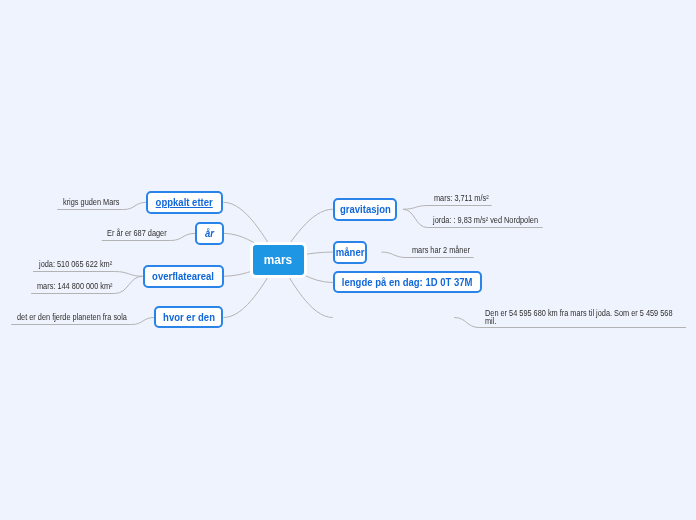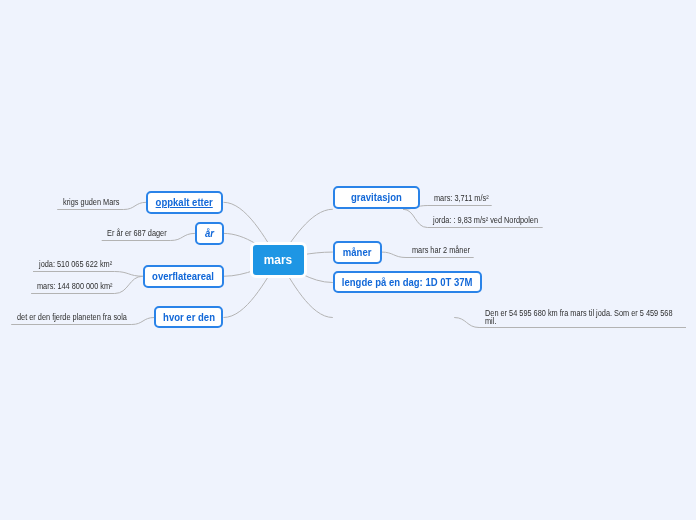--- a/index.html
+++ b/index.html
@@ -56,24 +56,24 @@
   </div>
   <div class="node branch" style="left:194.9px;top:222px;width:28.6px;height:22.8px;font-style:italic;">
     <span>år</span>
   </div>
   <div class="node branch" style="left:142.8px;top:265px;width:80.7px;height:22.5px;">
     <span>overflateareal</span>
   </div>
   <div class="node branch" style="left:154.3px;top:306.3px;width:69.2px;height:22.4px;">
     <span>hvor er den</span>
   </div>
-  <div class="node branch" style="left:332.8px;top:186px;width:87px;height:22.5px;">
+  <div class="node branch" style="left:332.8px;top:198px;width:64px;height:22.5px;">
     <span>gravitasjon</span>
   </div>
-  <div class="node branch" style="left:332.8px;top:240.8px;width:49px;height:22.5px;">
+  <div class="node branch" style="left:332.8px;top:240.8px;width:34px;height:22.5px;">
     <span>måner</span>
   </div>
   <div class="node branch" style="left:332.8px;top:271.3px;width:148.7px;height:22.4px;">
     <span>lengde på en dag: 1D 0T 37M</span>
   </div>
 
   <div class="leaf" style="left:62.9px;top:197.6px;">
     <span>krigs guden Mars</span>
   </div>
   <div class="leaf" style="left:107.4px;top:228.6px;">

